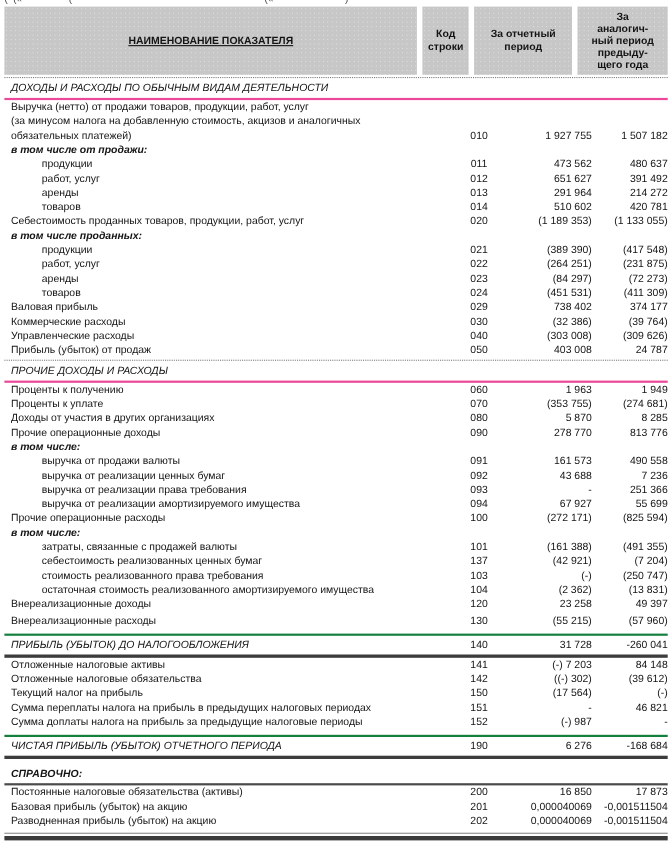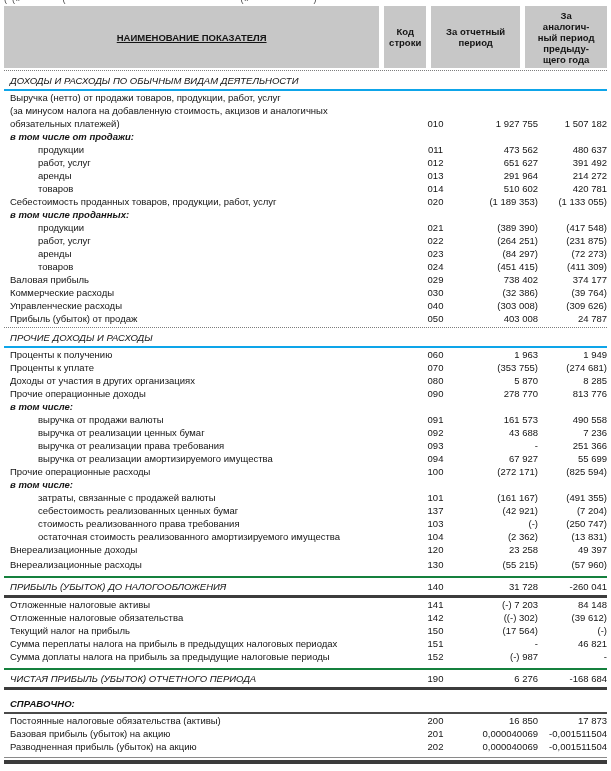--- a/index.html
+++ b/index.html
@@ -35,21 +35,21 @@
   
   .rows{margin-top:1px;}
   .row{display:flex;gap:5px;align-items:flex-end;font-size:9.5px;line-height:13px;}
   .c-label{width:404px;box-sizing:border-box;padding-left:6px;white-space:pre-line;}
   .c-code{width:45px;text-align:center;}
   .c-v1{width:75px;text-align:right;}
   .c-v2{width:64px;text-align:right;}
 
   .t-sub .c-label{padding-left:34px;}
   .t-subhead .c-label{font-style:italic;font-weight:bold;}
-  .t-section{border-top:1px dotted #7d7d7d;border-bottom:2px solid #0ea5e9;padding:3px 0 2px;margin-top:2px;align-items:flex-end;}
+  .t-section{border-top:1px dotted #7d7d7d;border-bottom:2px solid #ec4899;padding:3px 0 2px;margin-top:2px;align-items:flex-end;}
   .t-section .c-label{font-style:italic;}
   .t-total{border-top:2px solid #15803d;border-bottom:3px solid #3c3c3c;padding:2px 0;margin-top:5px;}
   .t-total .c-label{font-style:italic;}
   .t-note{border-bottom:2px solid #4a4a4a;padding:3px 0 2px;margin-top:4px;}
   .t-note .c-label{font-style:italic;font-weight:bold;}
   .t-item.gap-top{margin-top:2px;}
 
   
   .bottom-rule{margin-top:4px;}
   .bottom-rule .br1{height:0;border-top:1px solid #8a8a8a;}
@@ -146,21 +146,21 @@
   </div>
       <div class="row t-sub">
     <div class="c-label">аренды</div>
     <div class="c-code">023</div>
     <div class="c-v1">(84 297)</div>
     <div class="c-v2">(72 273)</div>
   </div>
       <div class="row t-sub">
     <div class="c-label">товаров</div>
     <div class="c-code">024</div>
-    <div class="c-v1">(451 415)</div>
+    <div class="c-v1">(451 531)</div>
     <div class="c-v2">(411 309)</div>
   </div>
       <div class="row t-item">
     <div class="c-label">Валовая прибыль</div>
     <div class="c-code">029</div>
     <div class="c-v1">738 402</div>
     <div class="c-v2">374 177</div>
   </div>
       <div class="row t-item">
     <div class="c-label">Коммерческие расходы</div>
@@ -248,21 +248,21 @@
   </div>
       <div class="row t-subhead">
     <div class="c-label">в том числе:</div>
     <div class="c-code"></div>
     <div class="c-v1"></div>
     <div class="c-v2"></div>
   </div>
       <div class="row t-sub">
     <div class="c-label">затраты, связанные с продажей валюты</div>
     <div class="c-code">101</div>
-    <div class="c-v1">(161 167)</div>
+    <div class="c-v1">(161 388)</div>
     <div class="c-v2">(491 355)</div>
   </div>
       <div class="row t-sub">
     <div class="c-label">себестоимость реализованных ценных бумаг</div>
     <div class="c-code">137</div>
     <div class="c-v1">(42 921)</div>
     <div class="c-v2">(7 204)</div>
   </div>
       <div class="row t-sub">
     <div class="c-label">стоимость реализованного права требования</div>

